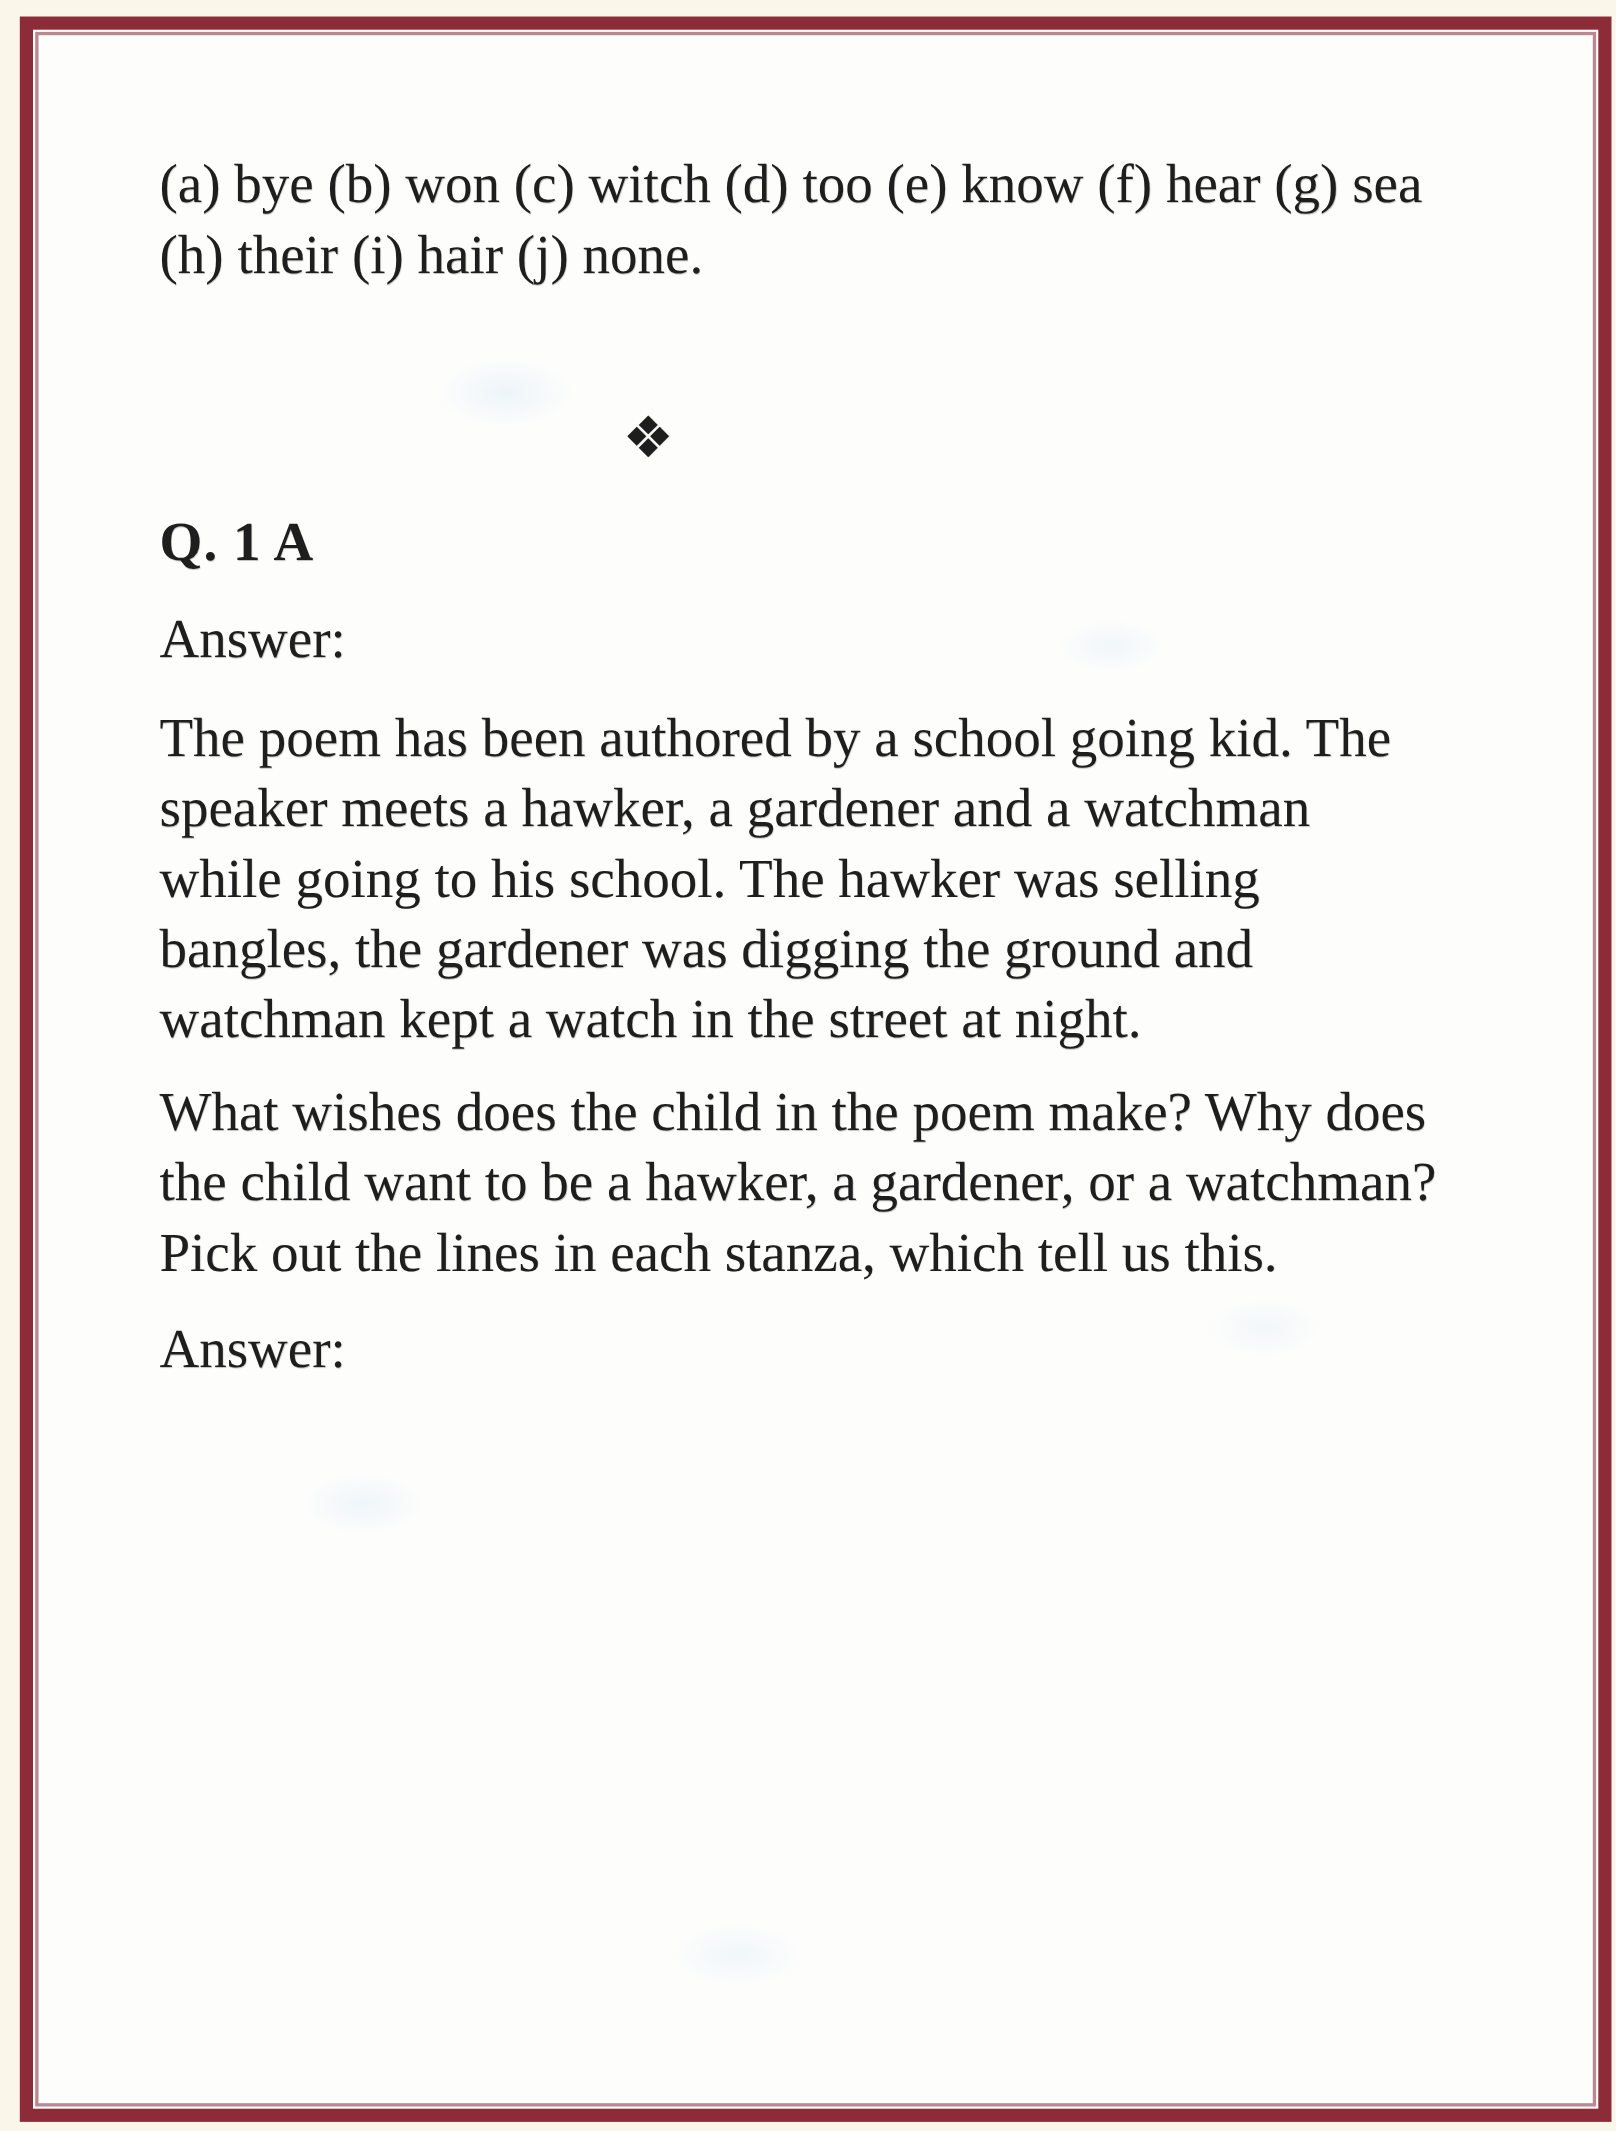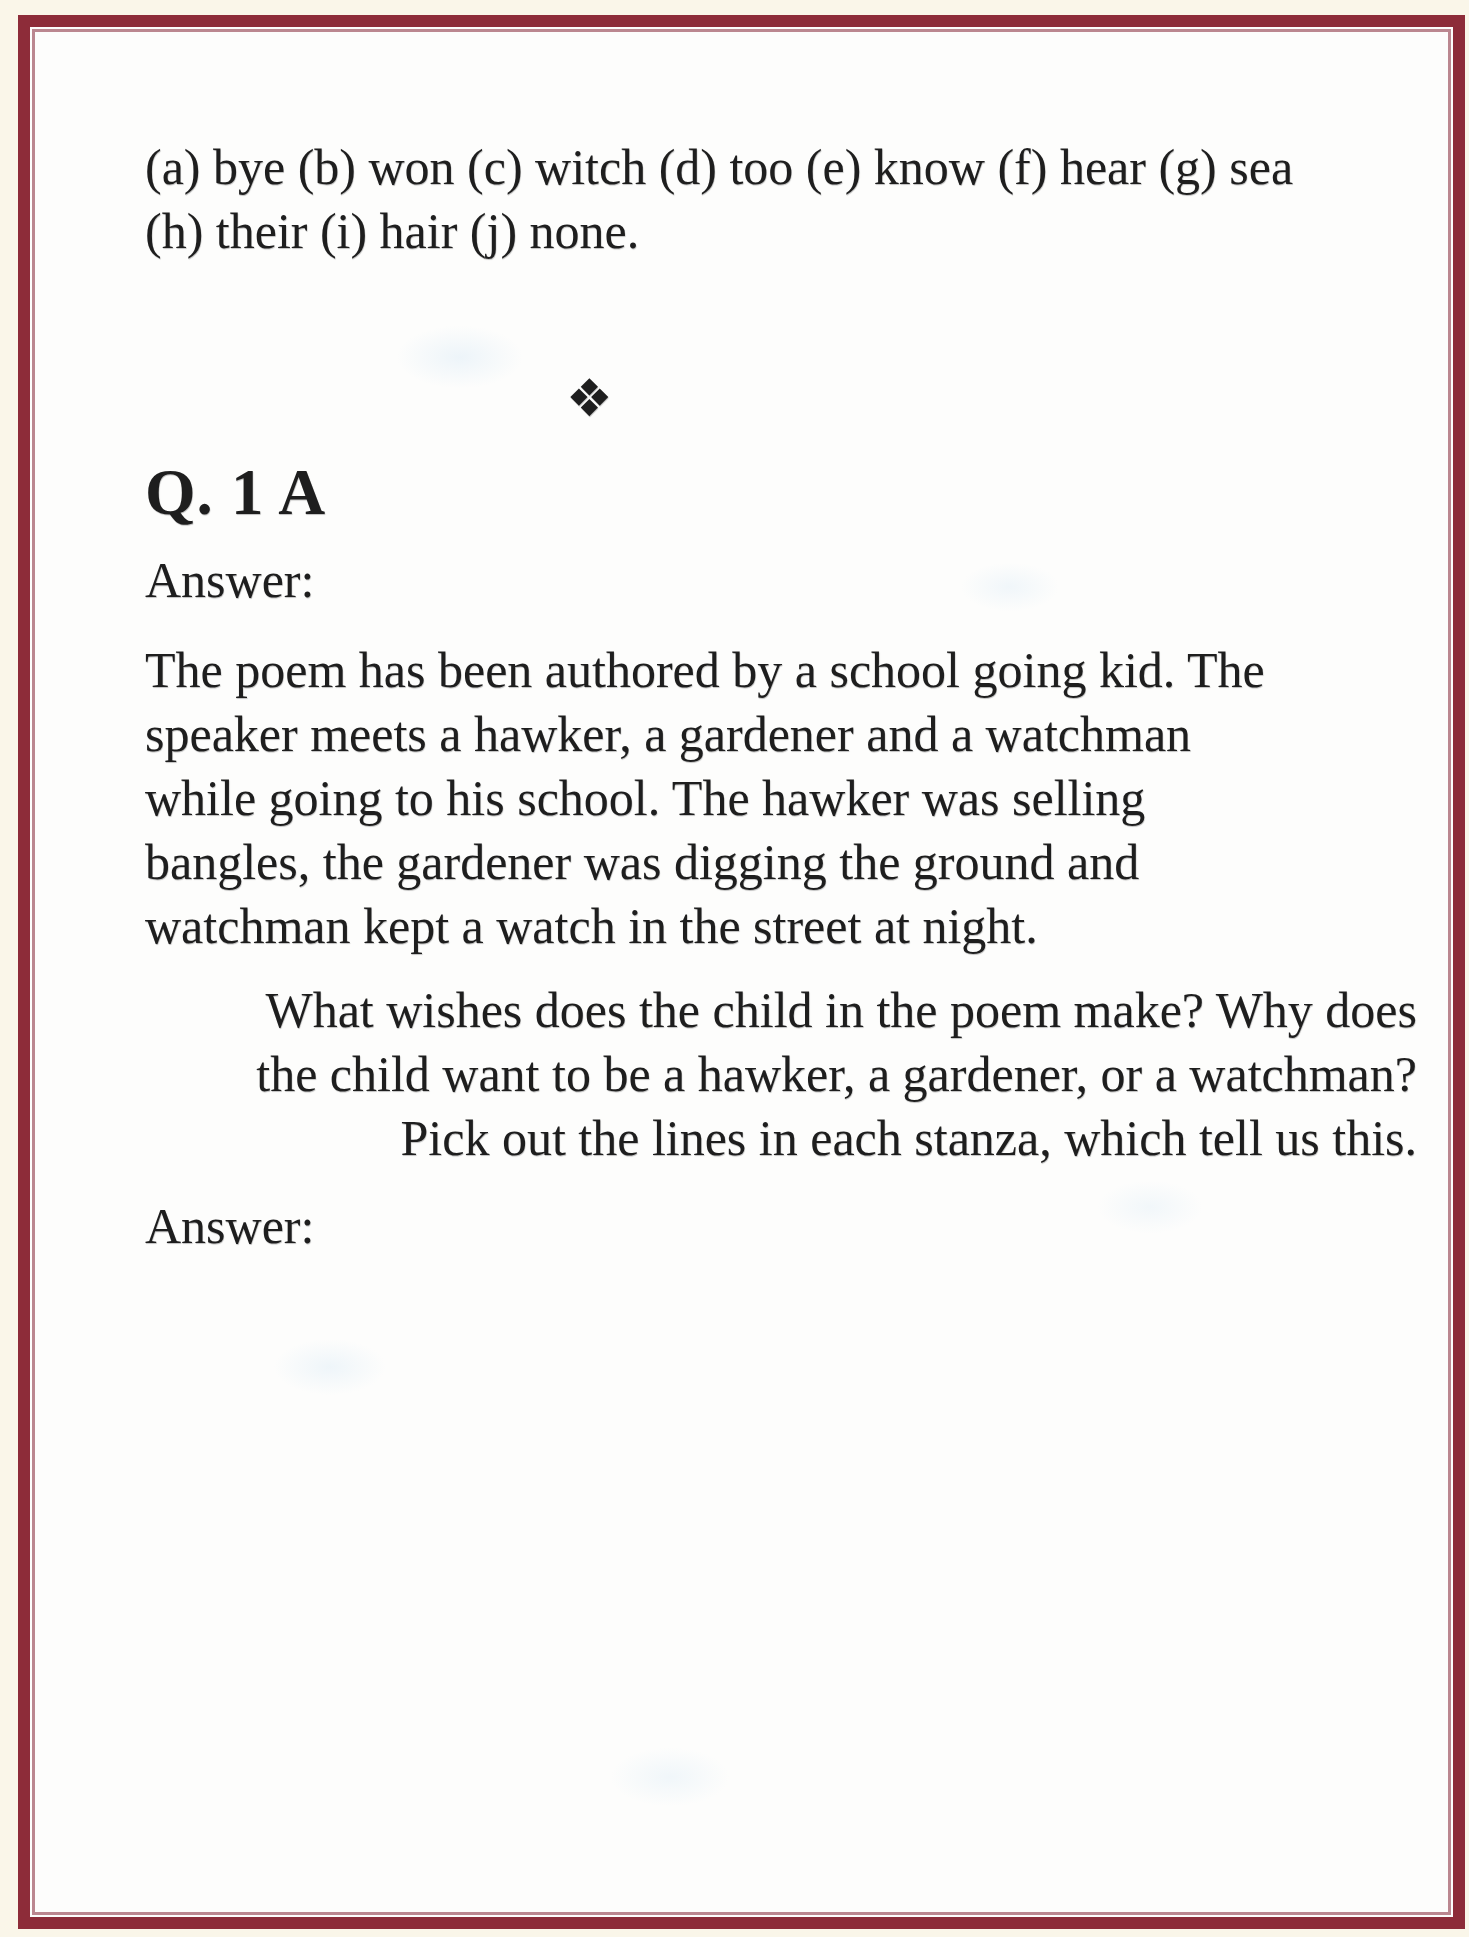--- a/index.html
+++ b/index.html
@@ -58,31 +58,31 @@
     line-height: 66px;
   }
   .voc-bullet { flex: 0 0 54px; }
   .voc-lines {
     margin-left: -12px;
     text-indent: 12px;
     white-space: pre-line;
   }
 
   .q-label {
-    font-size: 65px;
+    font-size: 50px;
     line-height: 64px;
     font-weight: bold;
     letter-spacing: 1px;
   }
   .q1a-label   { margin-top: 28px; }
   .q1a-question{ margin-top: 16px; }
   .q1a-answer-label { margin-top: 24px; }
   .q1a-answer  { margin-top: 26px; }
   .q1b-label   { margin-top: 98px; }
-  .q1b-question{ margin-top: 20px; text-align: right; }
+  .q1b-question{ margin-top: 20px; }
   .q1b-answer-label { margin-top: 24px; }
 </style>
 </head>
 <body>
 
 <div class="frame-outer">
   <div class="frame-inner">
     <div class="content">
 
       <p class="pre intro">(a) bye (b) won (c) witch (d) too (e) know (f) hear (g) sea

